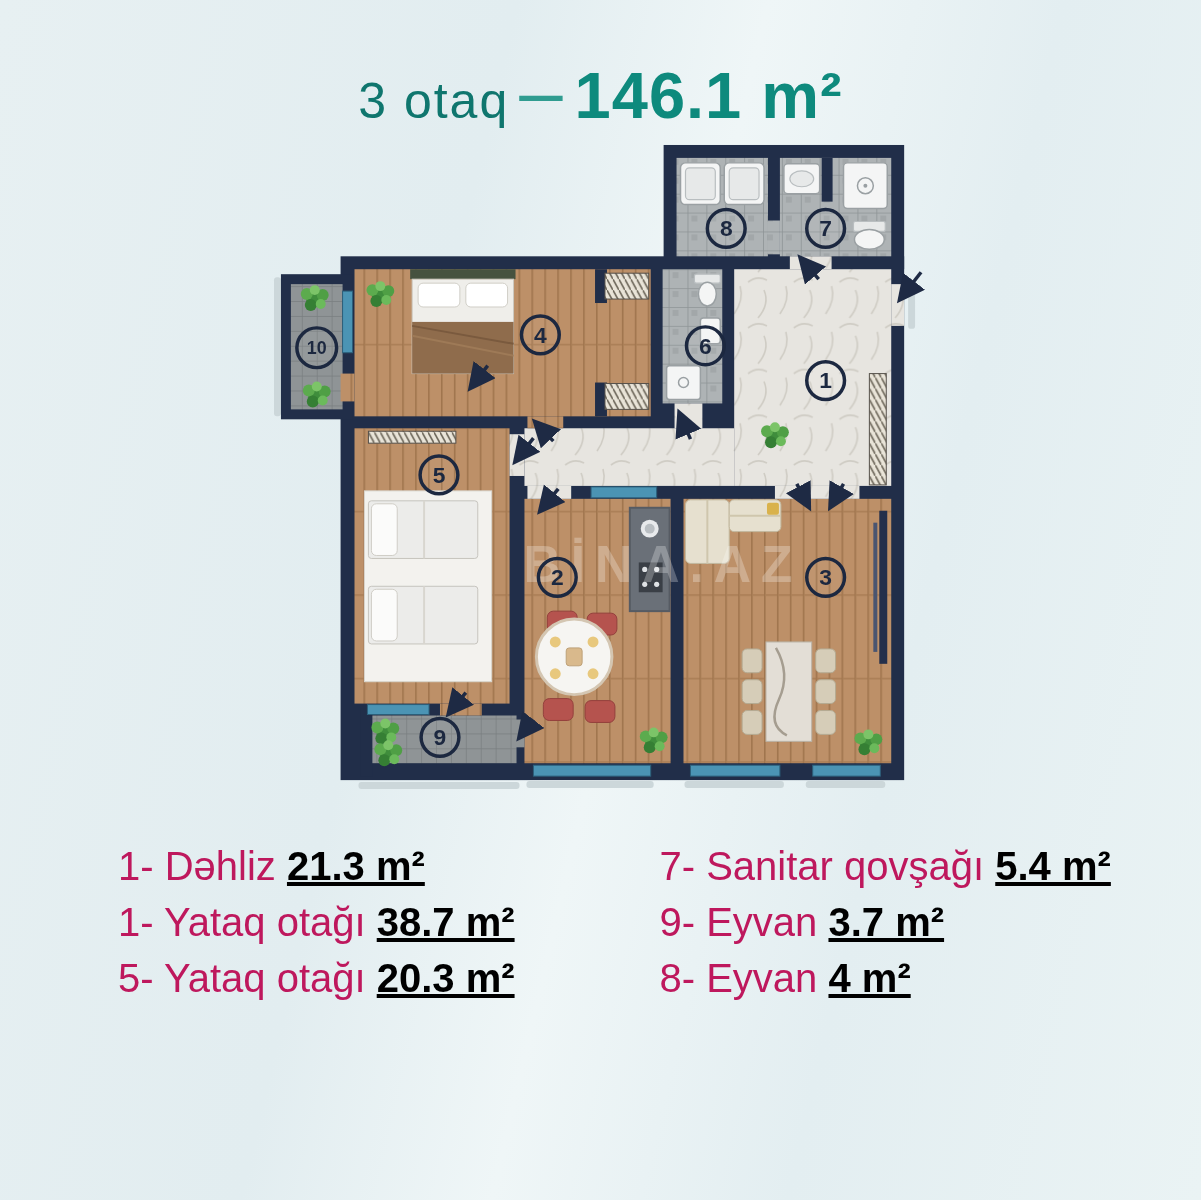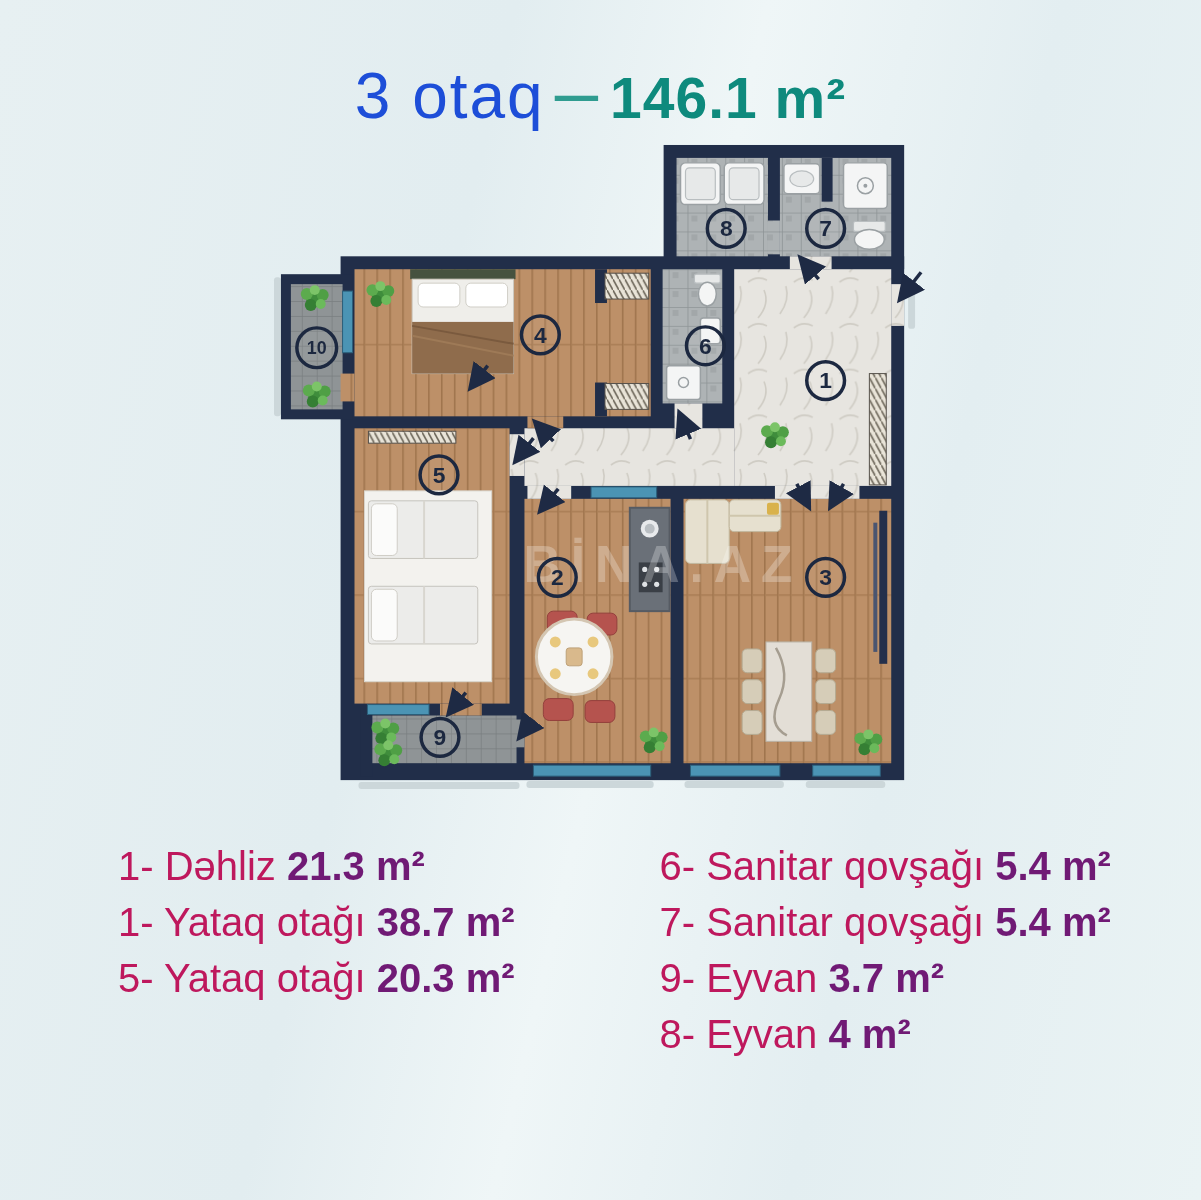--- a/index.html
+++ b/index.html
@@ -8,23 +8,23 @@
     font-family:"Liberation Sans",sans-serif;
     background:linear-gradient(103deg,#e7f0f2 0%,#e2edf0 35%,#eff6f7 52%,#e3eef1 72%,#eaf3f4 100%);
   }
   .page{width:1201px;height:1200px;position:relative;}
 
   
   .title{
     margin:0;padding-top:52px;text-align:center;
     font-weight:400;letter-spacing:2px;line-height:1;
   }
-  .t-light{font-size:64px;color:#1d4ed8;font-weight:400;}
+  .t-light{font-size:50px;color:#0f766e;font-weight:400;}
   .t-dash{font-size:78px;color:#2f9c90;font-weight:400;margin:0 10px;}
-  .t-bold{font-size:57px;color:#0e8a7d;font-weight:800;letter-spacing:1px;}
+  .t-bold{font-size:65px;color:#0e8a7d;font-weight:800;letter-spacing:1px;}
 
   
   .plan{display:flex;justify-content:center;margin-top:6px;}
   svg{display:block;}
   .wall{fill:#212e49;}
   .sill{fill:#ccd7da;}
   .win{fill:#4b94b4;stroke:#2c5f7a;stroke-width:1;}
   .arrow{stroke:#1e2a44;stroke-width:3.5;fill:none;}
   .marker-circle{fill:rgba(255,255,255,0.05);stroke:#1c2840;stroke-width:3.5;}
   .marker-text{font-family:"Liberation Sans",sans-serif;font-weight:700;font-size:23px;fill:#1c2840;text-anchor:middle;}
@@ -35,21 +35,21 @@
 
   
   .legend{
     display:flex;margin-top:34px;padding-left:118px;
   }
   .legend .col{width:548px;}
   .legend-row{
     font-size:40px;line-height:56px;white-space:nowrap;
   }
   .l-label{color:#be185d;font-weight:400;}
-  .l-area{color:#701a75;font-weight:800;}
+  .l-area{color:#000000;font-weight:800;text-decoration:underline;}
 </style>
 </head>
 <body>
 
 <div class="page">
 
   <h1 class="title"><span class="t-light">3 otaq</span><span class="t-dash">–</span><span class="t-bold">146.1 m²</span></h1>
 
   <div class="plan">
     <svg width="656" height="668" viewBox="0 0 660 670">
@@ -303,20 +303,19 @@
     </svg>
   </div>
 
   <div class="legend">
     <div class="col" id="legend-left">
         <div class="legend-row"><span class="l-label">1- Dəhliz </span><span class="l-area">21.3 m²</span></div>
         <div class="legend-row"><span class="l-label">1- Yataq otağı </span><span class="l-area">38.7 m²</span></div>
         <div class="legend-row"><span class="l-label">5- Yataq otağı </span><span class="l-area">20.3 m²</span></div>
       </div>
     <div class="col" id="legend-right">
-        <div class="legend-row"><span class="l-label">6- Sanitar qovşağı </span><span class="l-area">5.4 m²</span></div>
         <div class="legend-row"><span class="l-label">7- Sanitar qovşağı </span><span class="l-area">5.4 m²</span></div>
         <div class="legend-row"><span class="l-label">9- Eyvan </span><span class="l-area">3.7 m²</span></div>
         <div class="legend-row"><span class="l-label">8- Eyvan </span><span class="l-area">4 m²</span></div>
       </div>
   </div>
 
 </div>
 
 </body></html>

